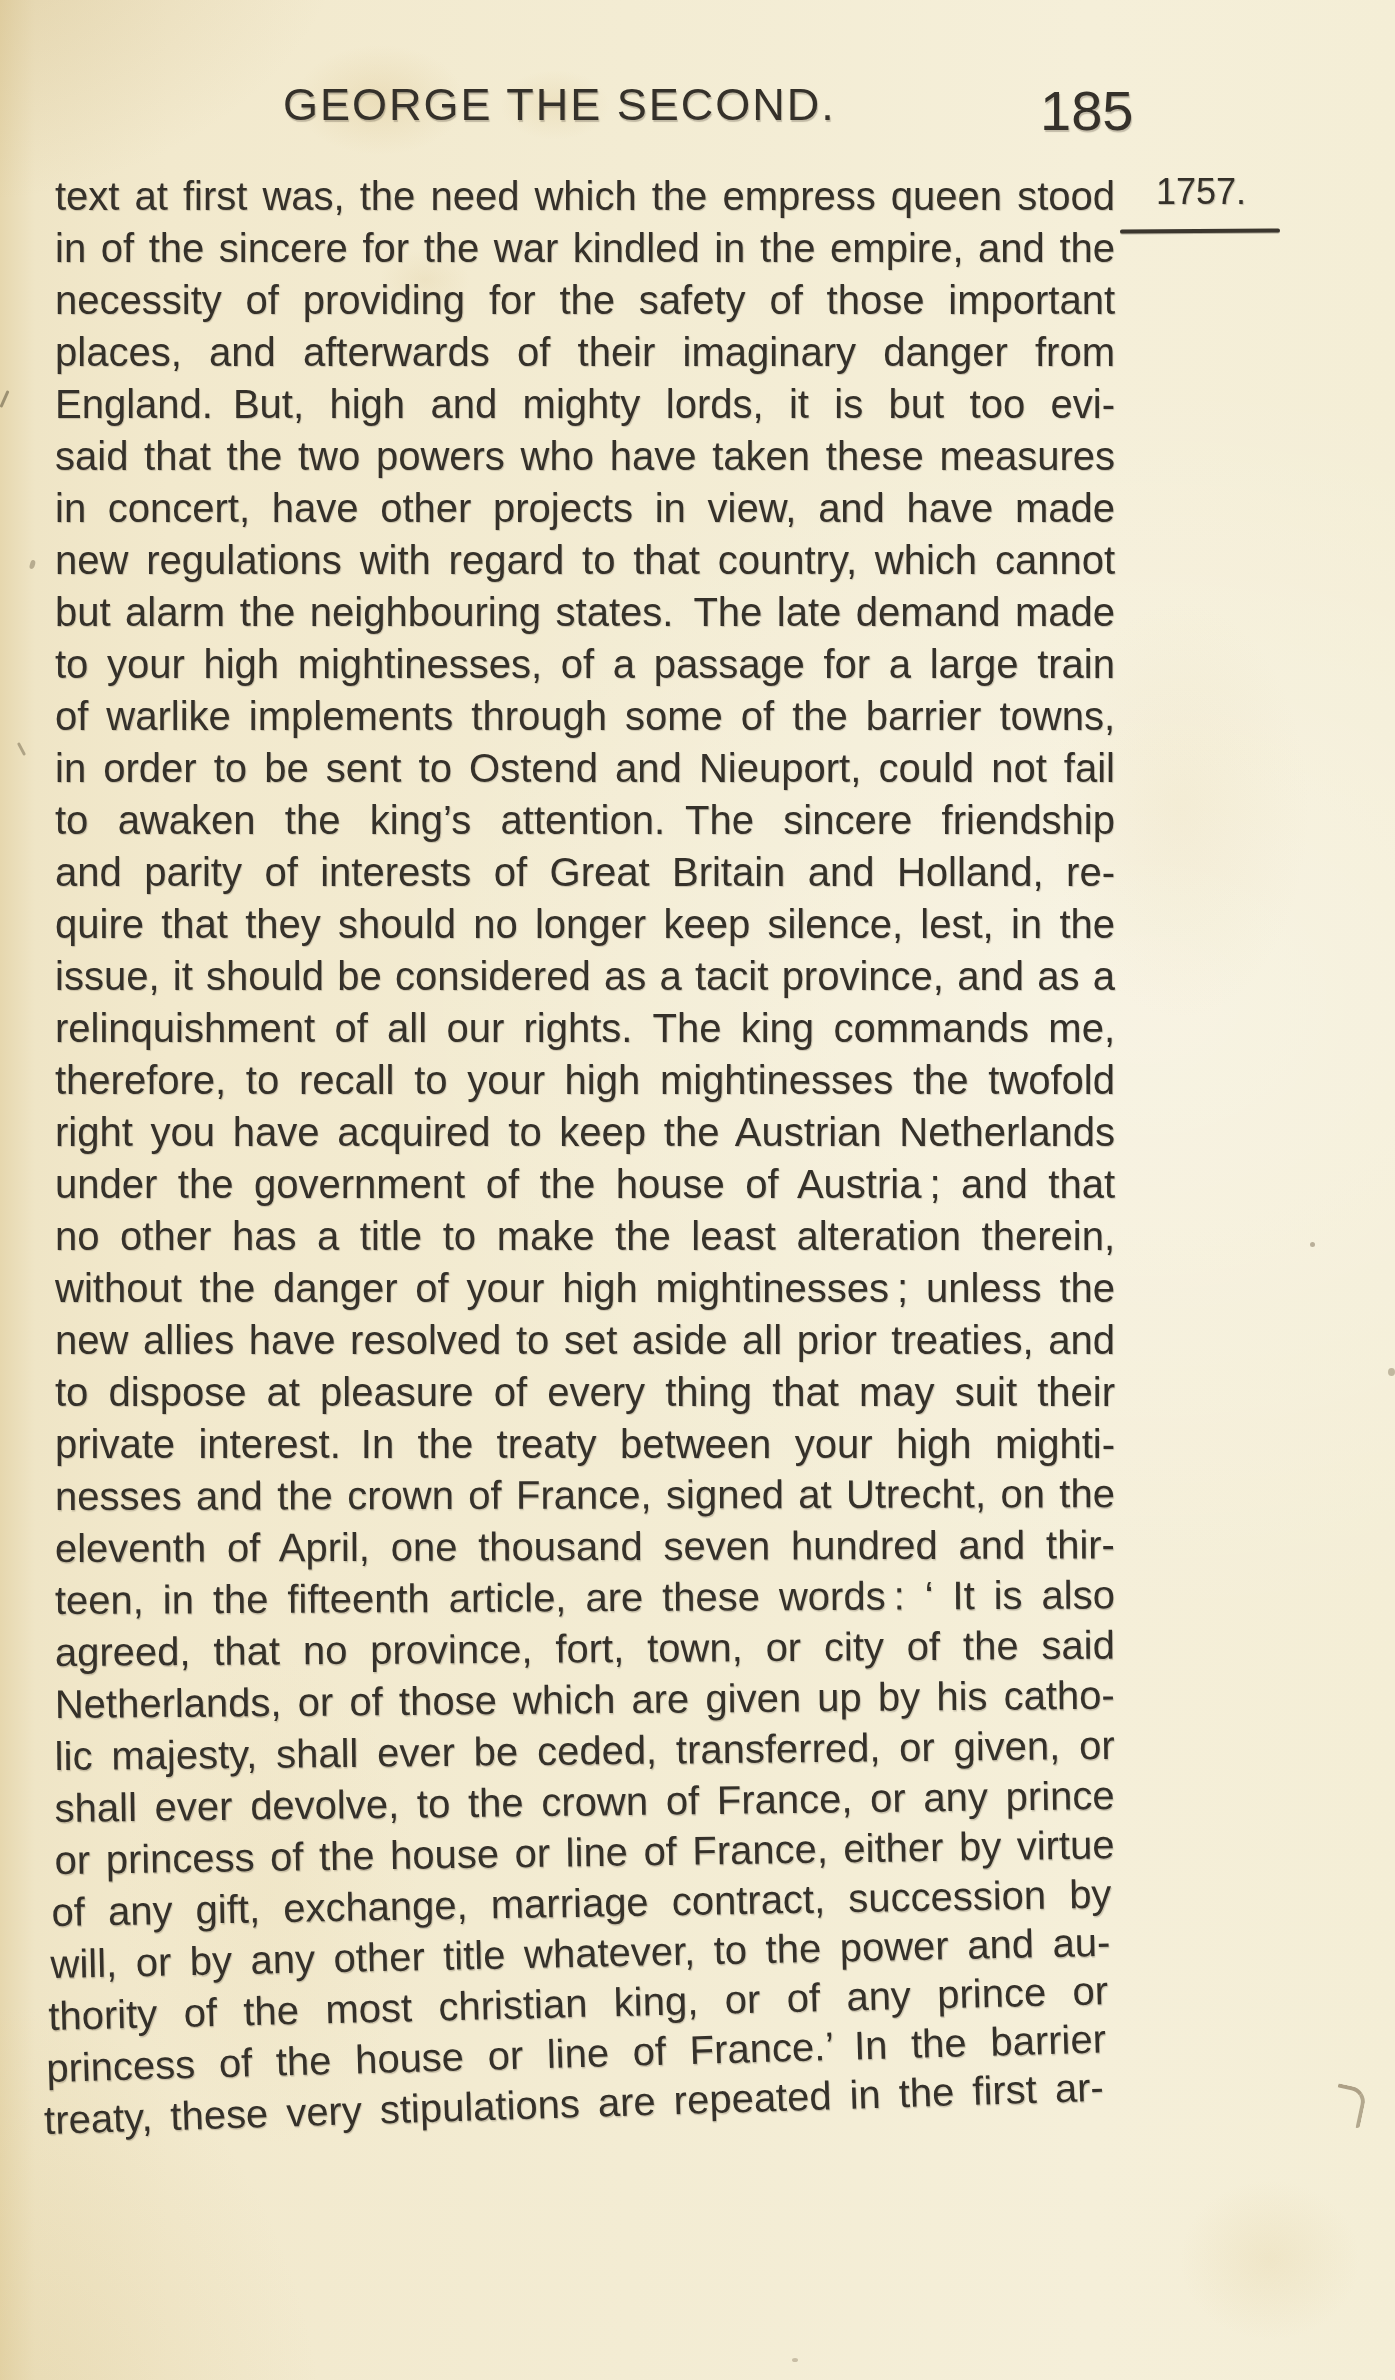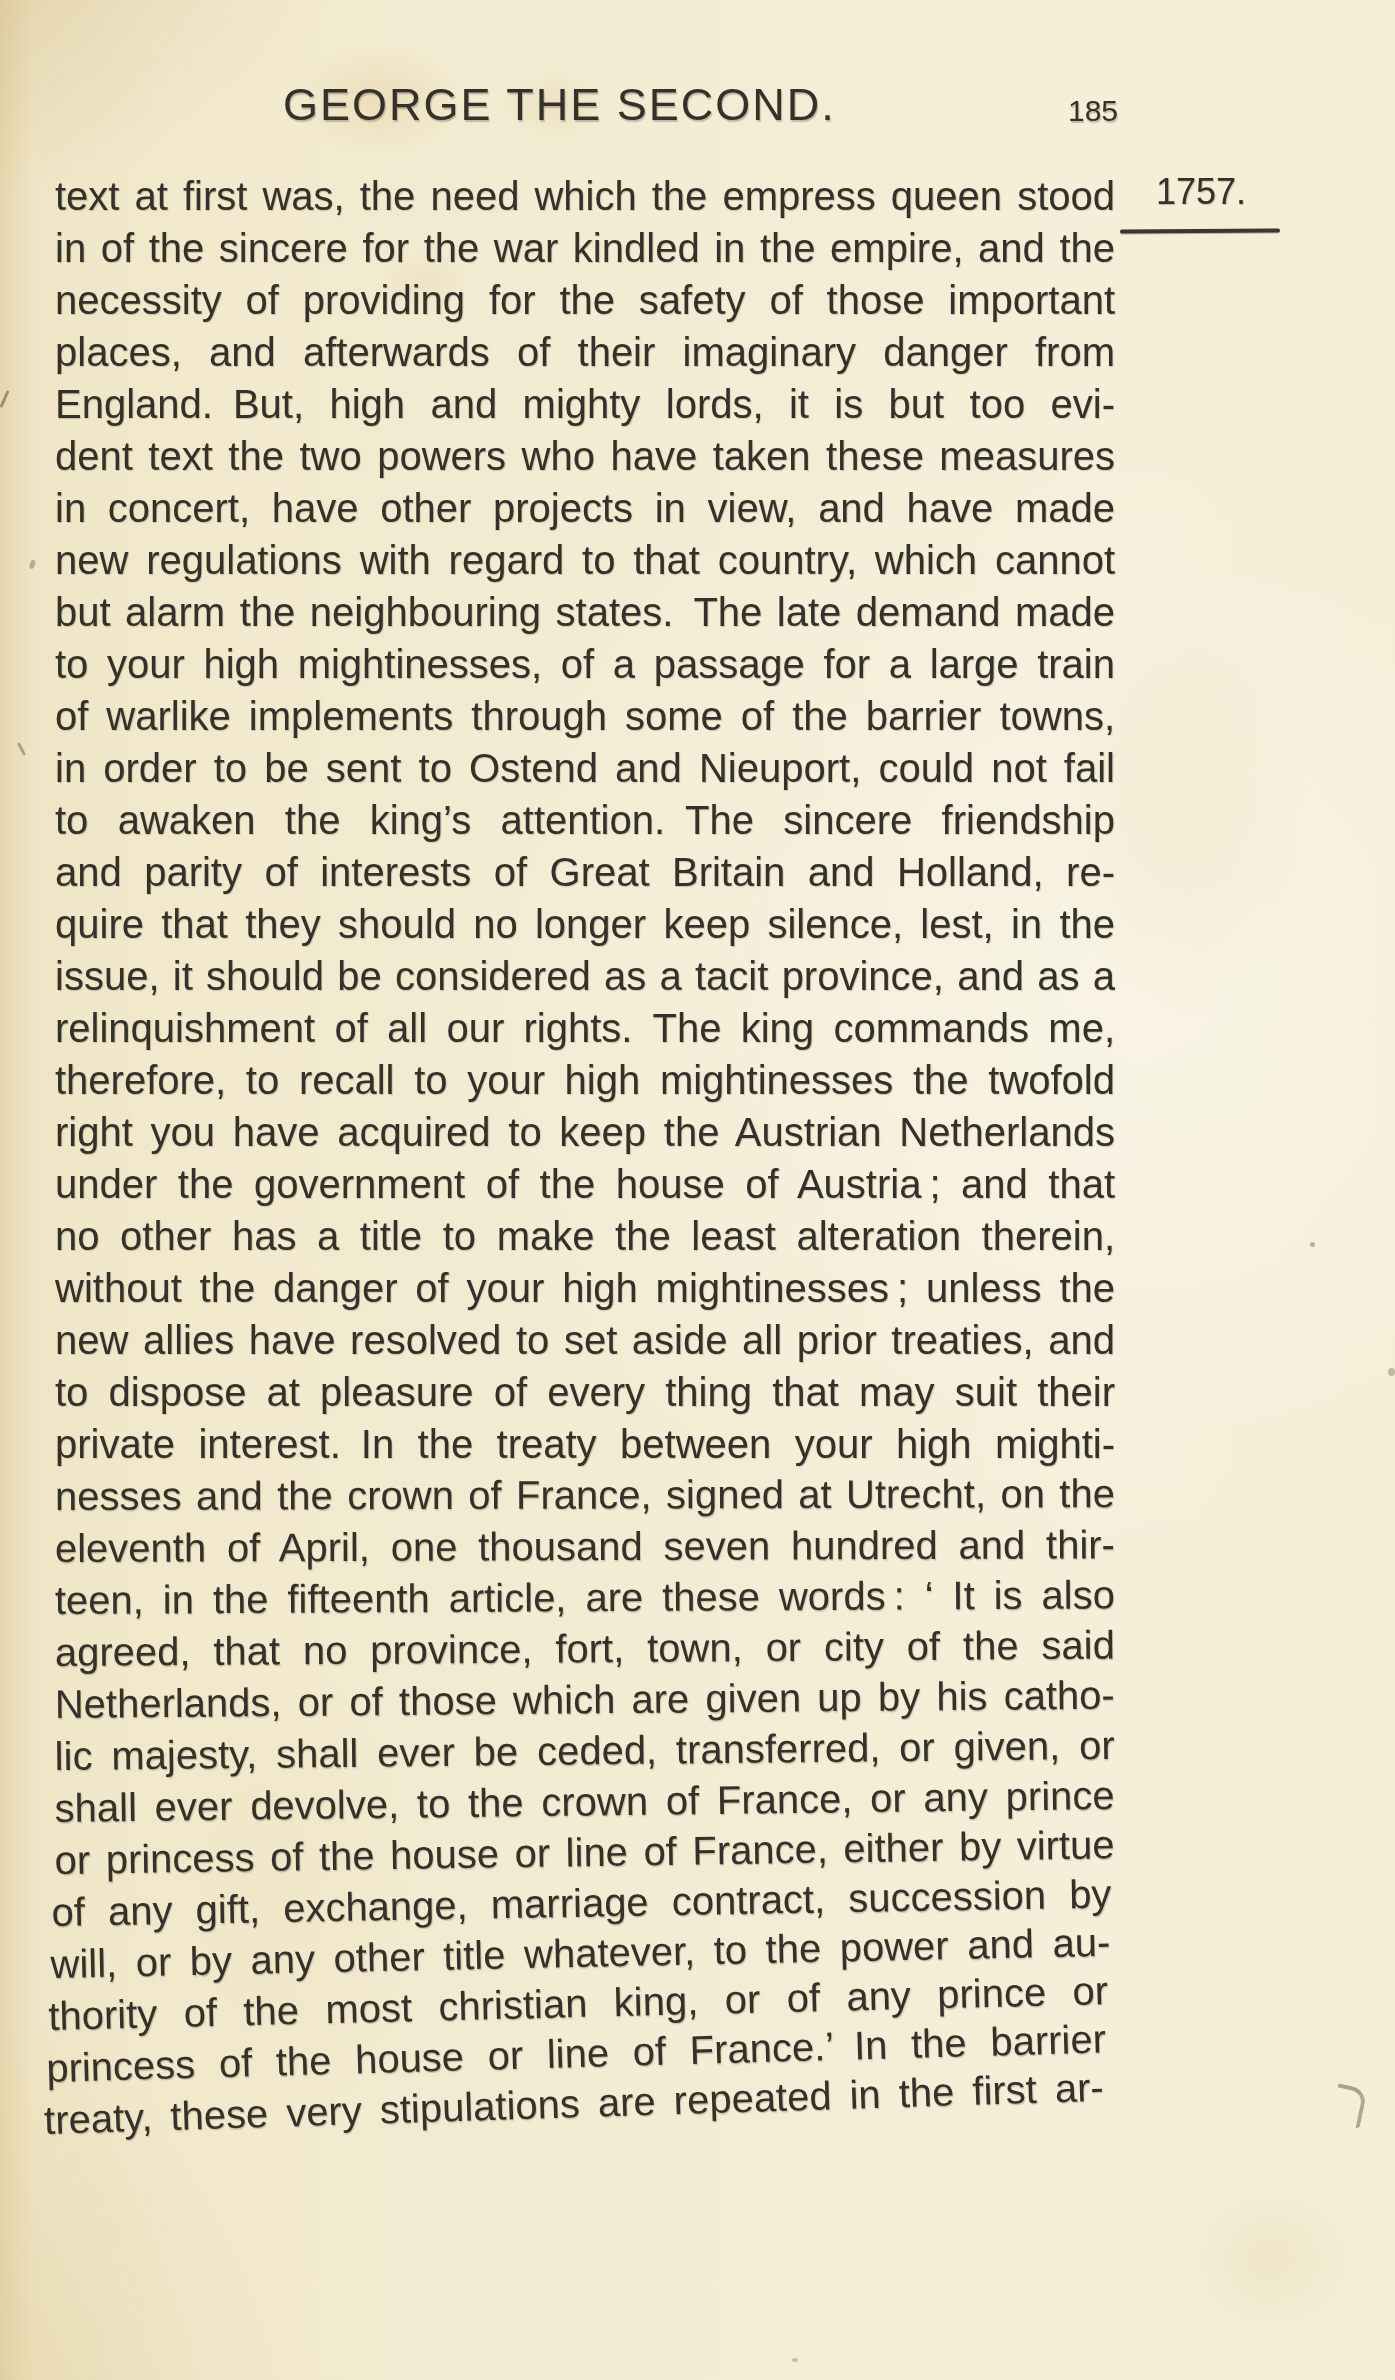--- a/index.html
+++ b/index.html
@@ -24,23 +24,22 @@
   .s6{left:1180px;top:2180px;width:180px;height:160px;background:radial-gradient(closest-side,rgba(208,178,108,0.14),rgba(208,178,108,0));}
 
   .running-title{
     position:absolute;left:283px;top:82px;
     font-size:45px;line-height:45px;letter-spacing:2px;
     text-shadow:1px 2px 1px rgba(80,70,55,0.30);
     white-space:nowrap;
   }
   .page-number{
     position:absolute;left:1040px;top:88px;
-    font-size:30px;line-height:46px;
+    font-size:56px;line-height:46px;
     text-shadow:1px 2px 1px rgba(80,70,55,0.30);
-    margin-left:28px;
   }
   .sidenote-year{
     position:absolute;left:1156px;top:172px;
     font-size:36px;line-height:40px;
     text-shadow:1px 1px 1px rgba(80,70,55,0.30);
     text-align:right;
   }
   .sidenote-rule{
     position:absolute;left:1120px;top:229px;width:160px;height:4px;
     background:#3b362e;border-radius:2px;
@@ -97,21 +96,21 @@
 
   <div class="sidenote-year">1757.</div>
   <div class="sidenote-rule"></div>
 
   <div class="body-text">
       <div class="line">text at first was, the need which the empress queen stood</div>
       <div class="line">in of the sincere for the war kindled in the empire, and the</div>
       <div class="line">necessity of providing for the safety of those important</div>
       <div class="line">places, and afterwards of their imaginary danger from</div>
       <div class="line">England. But, high and mighty lords, it is but too evi-</div>
-      <div class="line">dent text the two powers who have taken these measures</div>
+      <div class="line">said that the two powers who have taken these measures</div>
       <div class="line">in concert, have other projects in view, and have made</div>
       <div class="line">new regulations with regard to that country, which cannot</div>
       <div class="line">but alarm the neighbouring states. The late demand made</div>
       <div class="line">to your high mightinesses, of a passage for a large train</div>
       <div class="line">of warlike implements through some of the barrier towns,</div>
       <div class="line">in order to be sent to Ostend and Nieuport, could not fail</div>
       <div class="line">to awaken the king’s attention. The sincere friendship</div>
       <div class="line">and parity of interests of Great Britain and Holland, re-</div>
       <div class="line">quire that they should no longer keep silence, lest, in the</div>
       <div class="line">issue, it should be considered as a tacit province, and as a</div>

